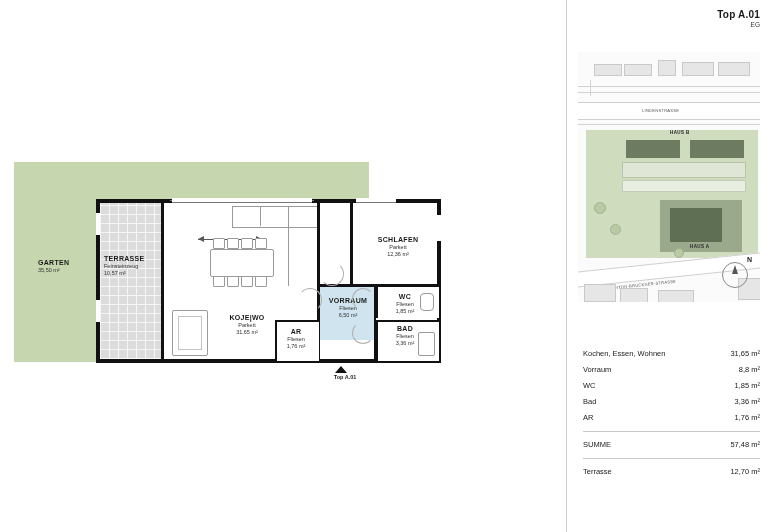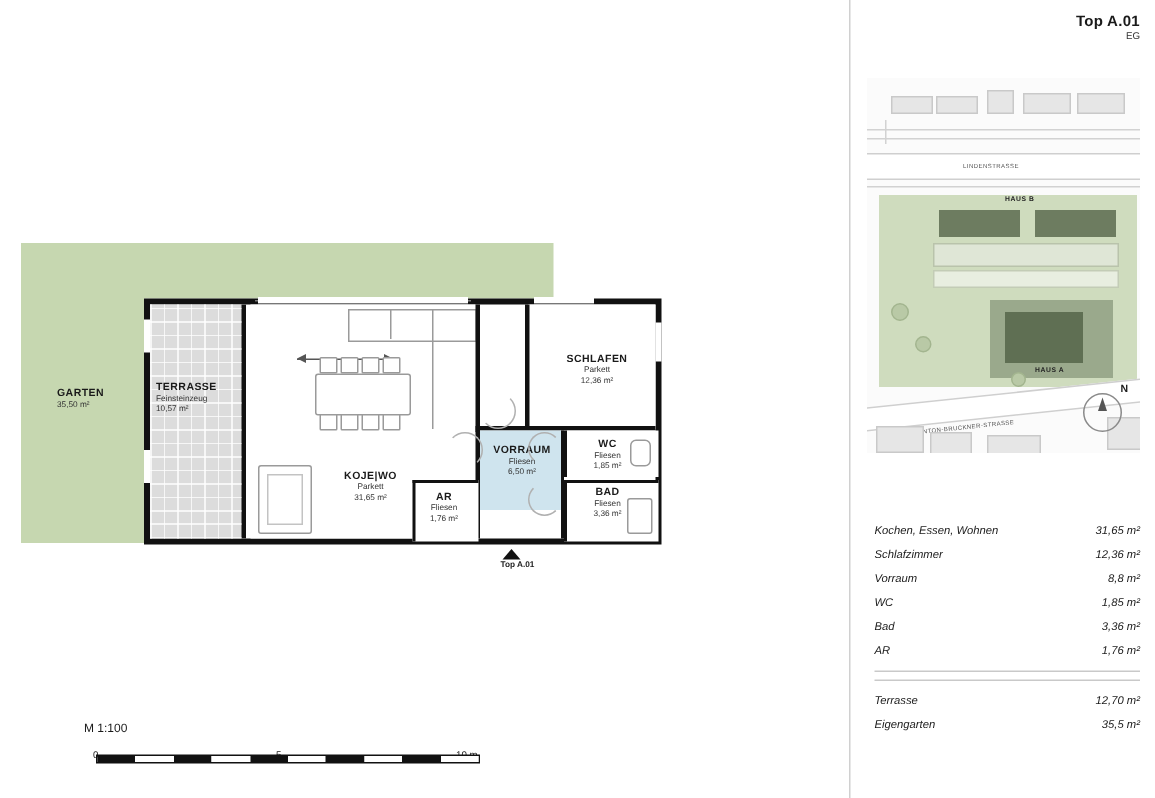--- a/index.html
+++ b/index.html
@@ -198,21 +198,21 @@
   .sm-hl{position:absolute;background:#6d7c60;}
   .compass{position:absolute;right:8px;bottom:16px;width:30px;height:30px;}
   .compass-c{position:absolute;left:0;top:6px;width:24px;height:24px;border:1px solid #8a8a8a;border-radius:50%;}
   .compass-n{position:absolute;left:25px;top:0px;font-size:7px;font-weight:bold;}
   .compass-ptr{
     position:absolute;left:10px;top:9px;width:0;height:0;
     border-left:3px solid transparent;border-right:3px solid transparent;border-bottom:9px solid #555;
   }
 
   
-  .areas{position:absolute;left:583px;top:346px;width:177px;font-size:7.5px;color:#1a1a1a;font-style:italic;}
+  .areas{position:absolute;left:583px;top:346px;width:177px;font-size:7.5px;color:#1a1a1a;}
   .arow{display:flex;justify-content:space-between;line-height:16px;}
   .arow .v{text-align:right;white-space:nowrap;}
   .hr{height:1px;background:#c9c9c9;margin:5px 0 5px 0;}
   .sum .n,.sum .v{font-weight:normal;}
 </style>
 </head>
 <body>
 
 <div class="sheet">
 
@@ -320,43 +320,20 @@
     </div>
 
     <div class="door-arc" style="left:298px;top:288px;width:22px;height:22px;border-color:#b0b0b0;border-left-color:transparent;border-bottom-color:transparent;"></div>
     <div class="door-arc" style="left:352px;top:288px;width:20px;height:20px;border-color:#b0b0b0;border-right-color:transparent;border-bottom-color:transparent;"></div>
     <div class="door-arc" style="left:352px;top:322px;width:20px;height:20px;border-color:#b0b0b0;border-right-color:transparent;border-top-color:transparent;"></div>
     <div class="door-arc" style="left:320px;top:262px;width:22px;height:22px;border-color:#b0b0b0;border-left-color:transparent;border-top-color:transparent;"></div>
 
     <div class="entry-tri"></div>
     <div class="entry-label">Top A.01</div>
 
-    <div class="scalewrap">
-      <div class="scale-title">
-        <span>M</span>
-        <span>1:100</span>
-      </div>
-      <div class="scale-ticks">
-        <span style="left:6px;top:12px;">0</span>
-        <span style="left:128px;top:12px;">5</span>
-        <span style="left:248px;top:12px;">10 m</span>
-      </div>
-      <div class="scalebar">
-        <i class="sb-dark"></i>
-          <i class="sb-light"></i>
-          <i class="sb-dark"></i>
-          <i class="sb-light"></i>
-        <i class="sb-dark"></i>
-          <i class="sb-light"></i>
-          <i class="sb-dark"></i>
-          <i class="sb-light"></i>
-        <i class="sb-dark"></i>
-          <i class="sb-light"></i>
-      </div>
-    </div>
   </div>
 
   <div class="right">
     <div class="title-block">
       <div class="title-main">Top A.01</div>
       <div class="title-sub">EG</div>
     </div>
   </div>
 
   <div class="sitemap">
@@ -407,48 +384,44 @@
       <div class="compass-n">N</div>
     </div>
   </div>
 
   <div class="areas">
     <div class="arow">
       <span class="n">Kochen, Essen, Wohnen</span>
       <span class="v">31,65 m²</span>
     </div>
     <div class="arow">
-      <span class="n">Schlafzimmer</span>
-      <span class="v">12,36 m²</span>
-    </div>
-    <div class="arow">
       <span class="n">Vorraum</span>
       <span class="v">8,8 m²</span>
     </div>
     <div class="arow">
       <span class="n">WC</span>
       <span class="v">1,85 m²</span>
     </div>
     <div class="arow">
       <span class="n">Bad</span>
       <span class="v">3,36 m²</span>
     </div>
     <div class="arow">
       <span class="n">AR</span>
       <span class="v">1,76 m²</span>
     </div>
 
     <div class="hr"></div>
 
+    <div class="arow sum">
+      <span class="n">SUMME</span>
+      <span class="v">57,48 m²</span>
+    </div>
 
     <div class="hr"></div>
 
     <div class="arow">
       <span class="n">Terrasse</span>
       <span class="v">12,70 m²</span>
     </div>
-    <div class="arow">
-      <span class="n">Eigengarten</span>
-      <span class="v">35,5 m²</span>
-    </div>
   </div>
 
 </div>
 
 </body></html>

